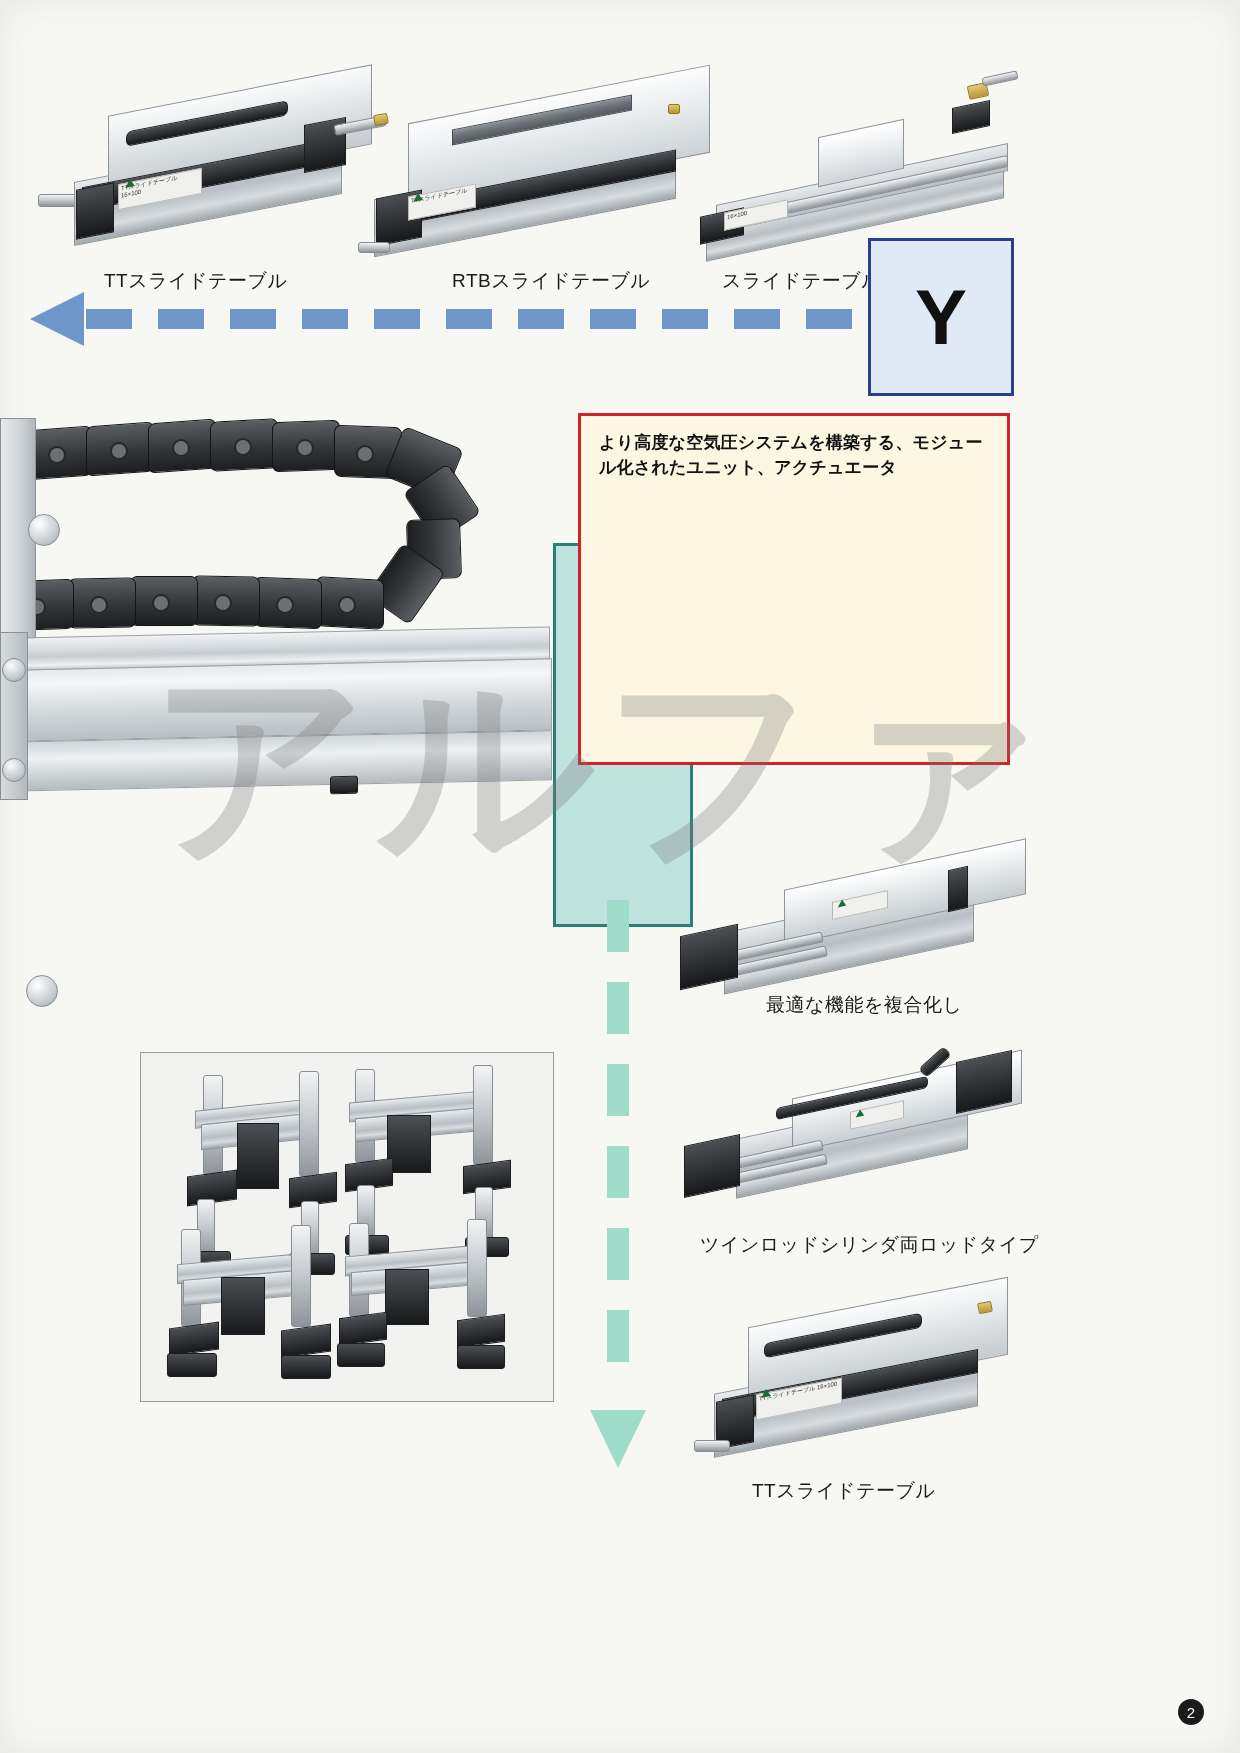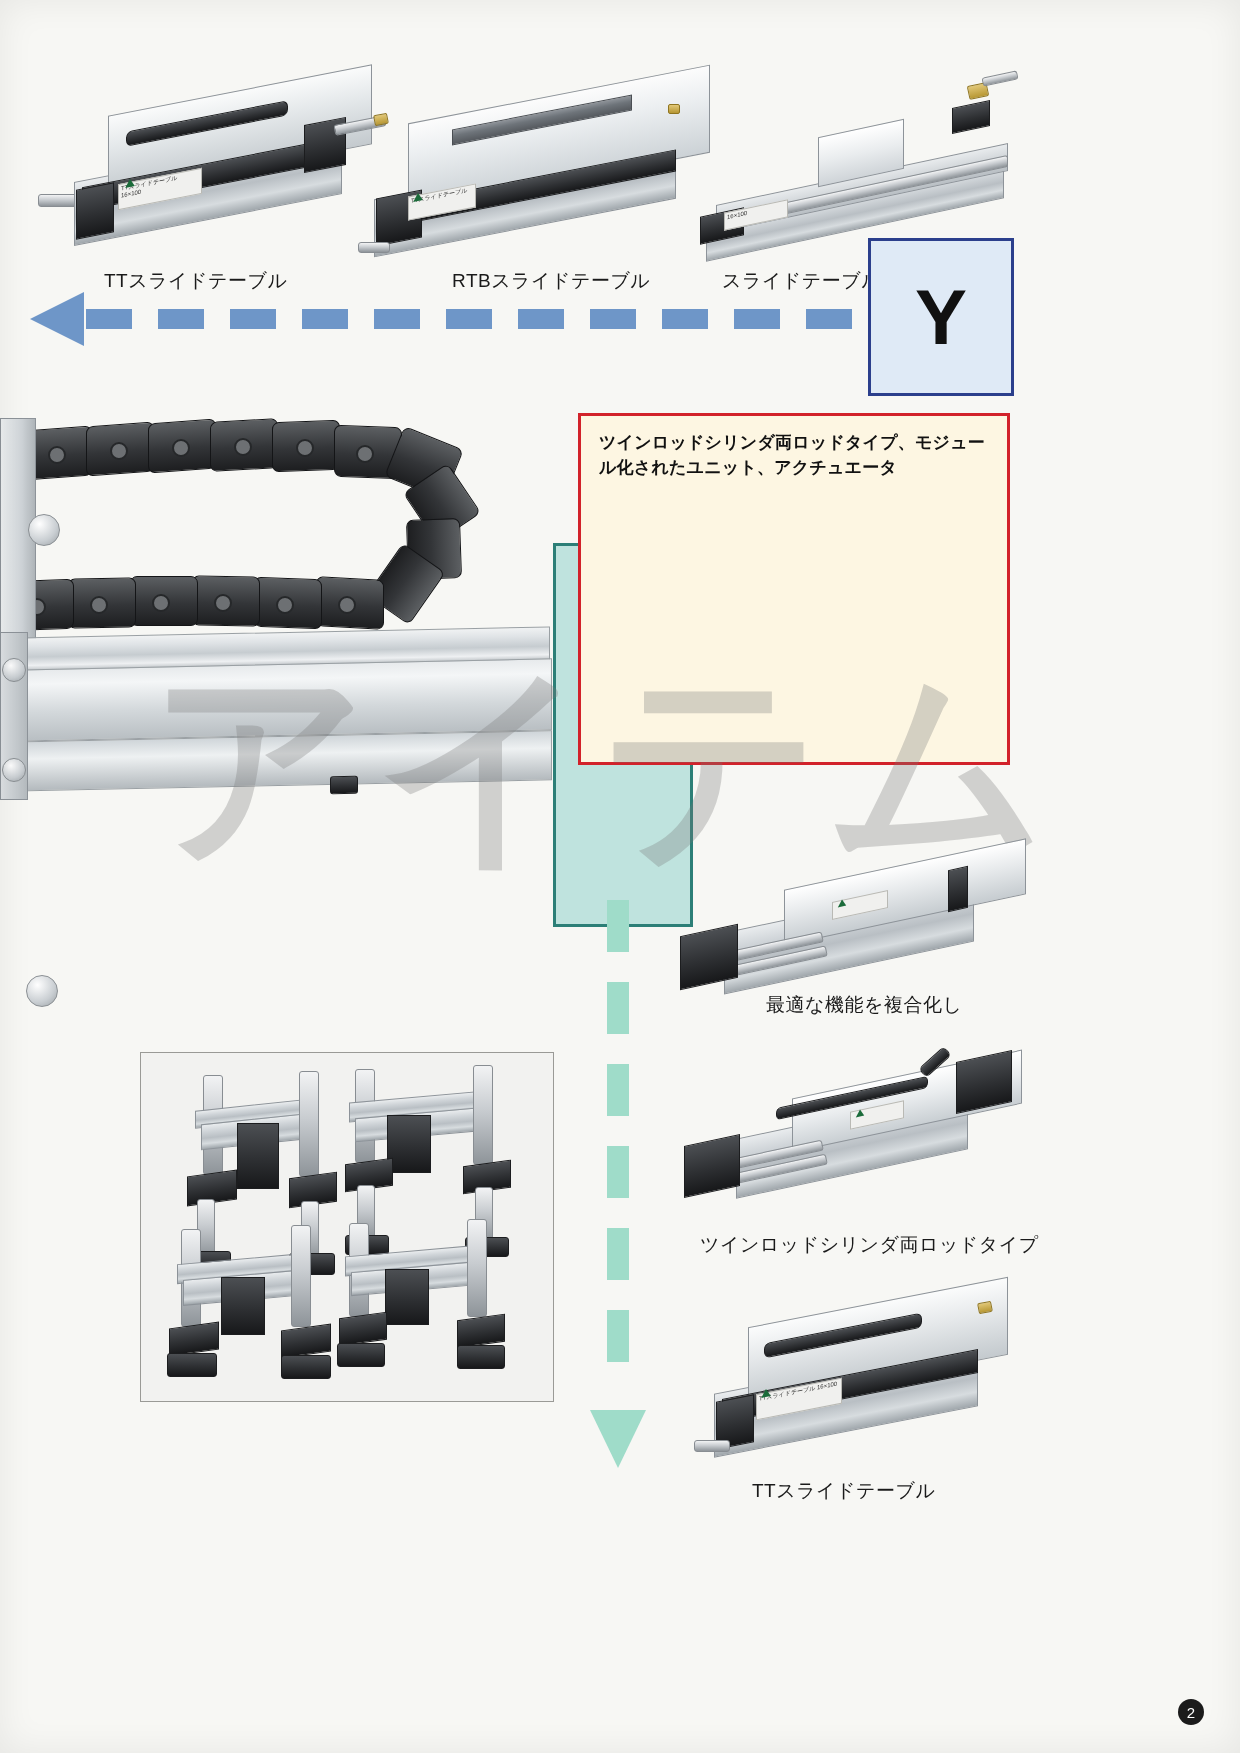--- a/index.html
+++ b/index.html
@@ -271,24 +271,24 @@
     <div class="blk" style="left:330px;top:358px;width:26px;height:16px;transform:skewY(-1.2deg);border-radius:3px;"></div>
   </div>
 
   <div class="ring" style="left:26px;top:975px;"></div>
 
   <div id="z-badge">
     <span>Z</span>
   </div>
 
   <div id="callout">
-    <div class="lead">ツインロッドシリンダ両ロッドタイプ、モジュール化されたユニット、アクチュエータ</div>
-  </div>
-
-  <div id="watermark">アイテム</div>
+    <div class="lead">より高度な空気圧システムを構築する、モジュール化されたユニット、アクチュエータ</div>
+  </div>
+
+  <div id="watermark">アルファ</div>
 
   <div id="arrow-z">
     <svg width="60" height="570" viewBox="0 0 60 570" xmlns="http://www.w3.org/2000/svg">
       <line x1="30" y1="0" x2="30" y2="492" stroke="#9fdcc9" stroke-width="22" stroke-dasharray="52 30"></line>
       <polygon points="30,568 2,510 58,510" fill="#9fdcc9"></polygon>
     </svg>
   </div>
 
   <div class="photo" style="left:672px;top:852px;width:336px;height:160px;">
     <div class="alu" style="left:52px;top:54px;width:248px;height:60px;transform:skewY(-12deg);"></div>

